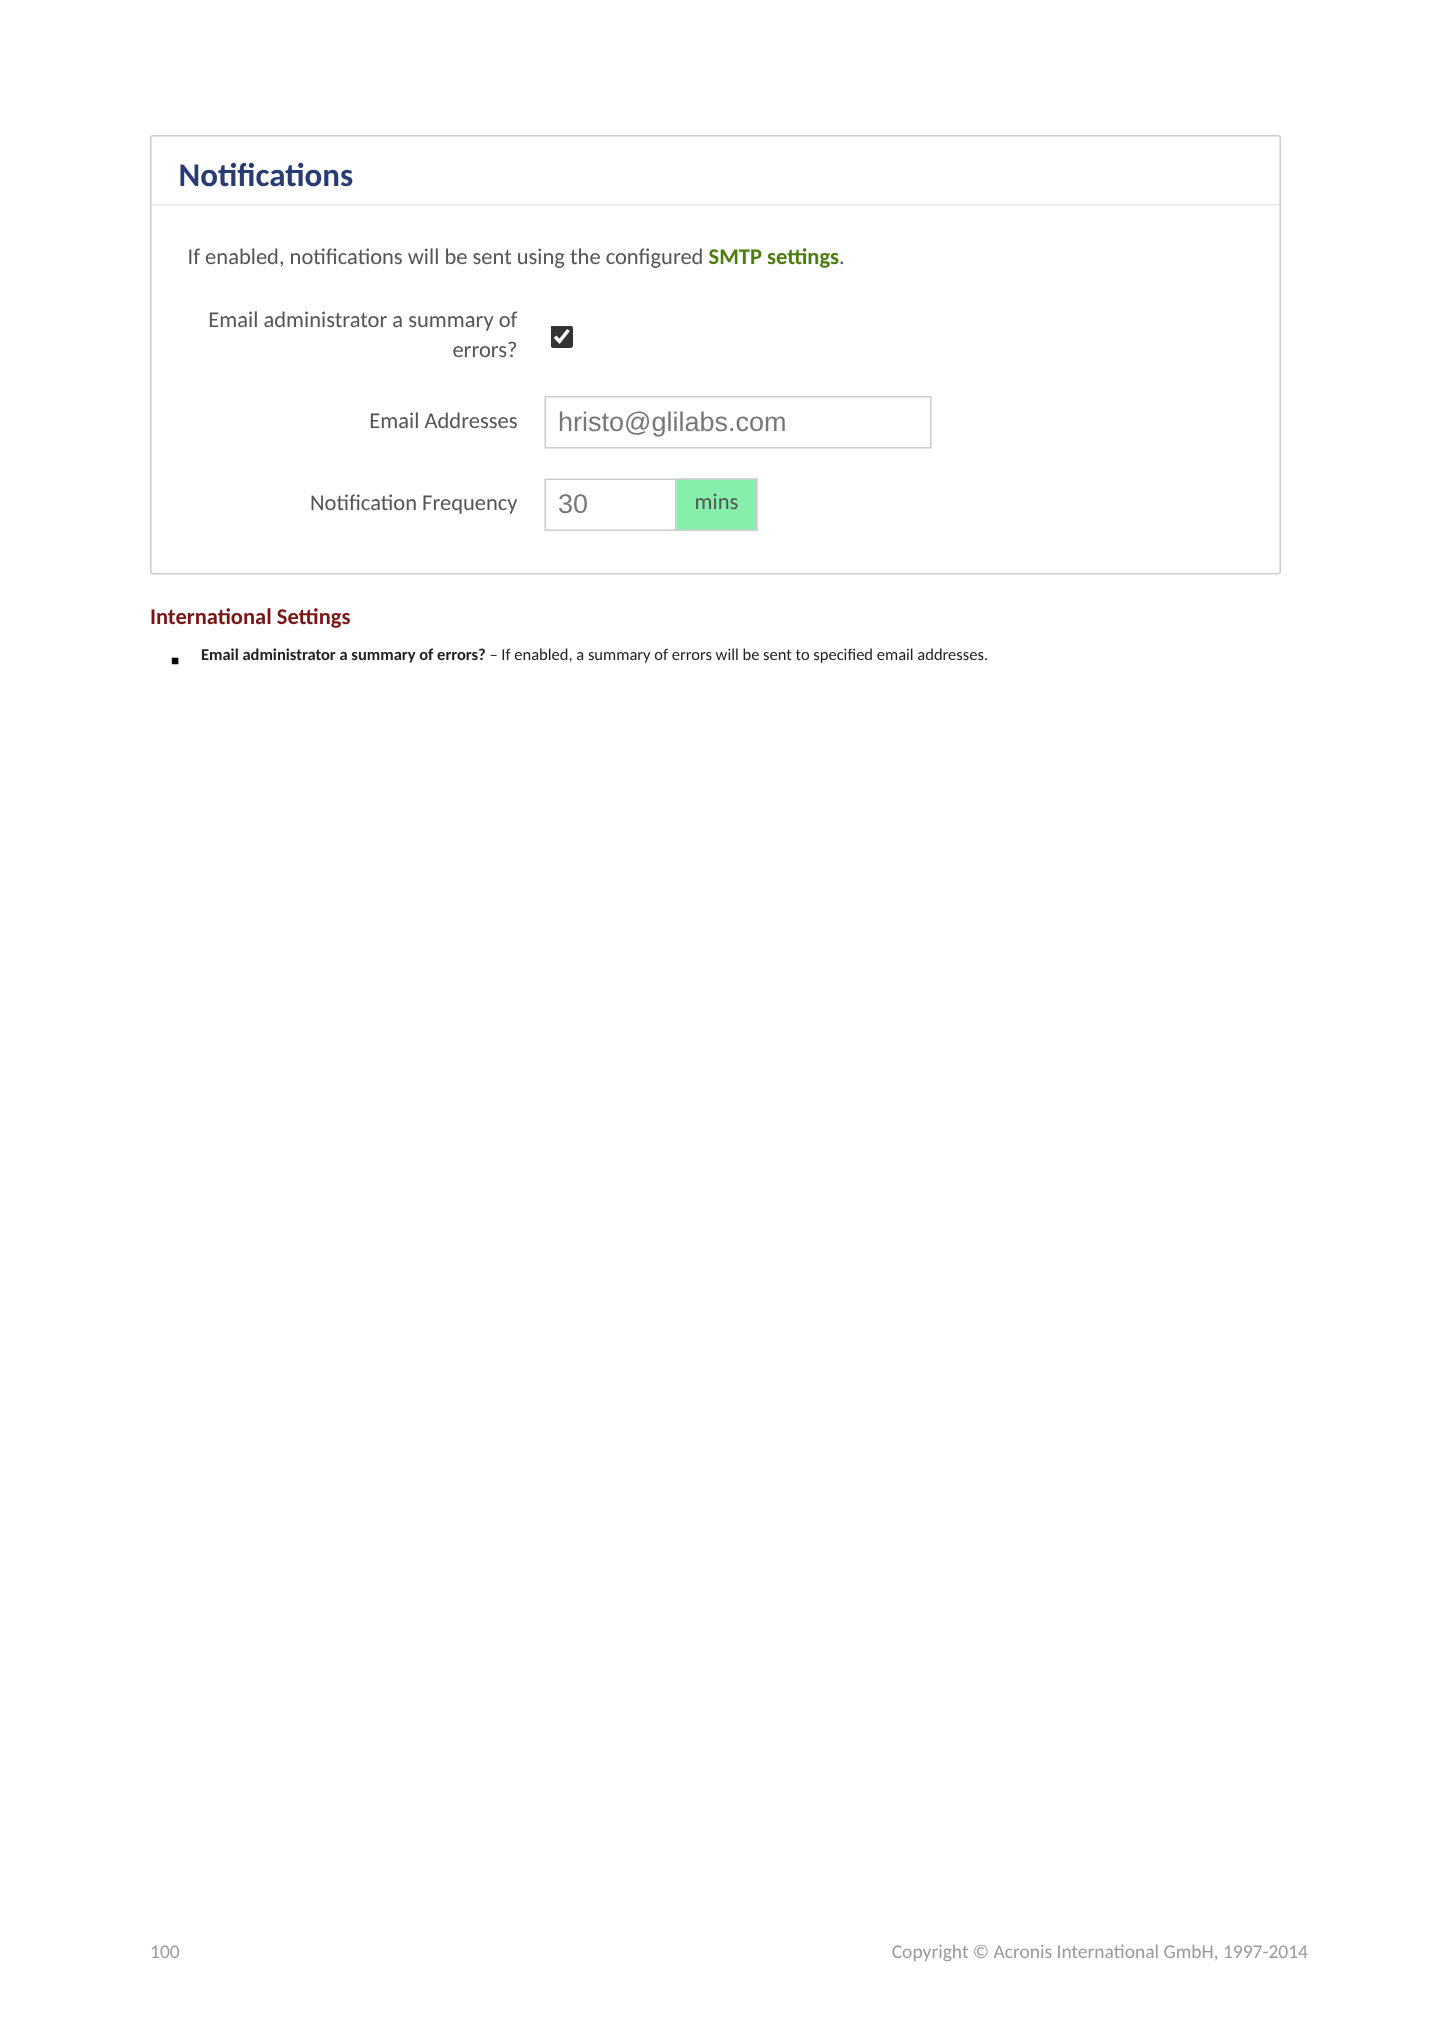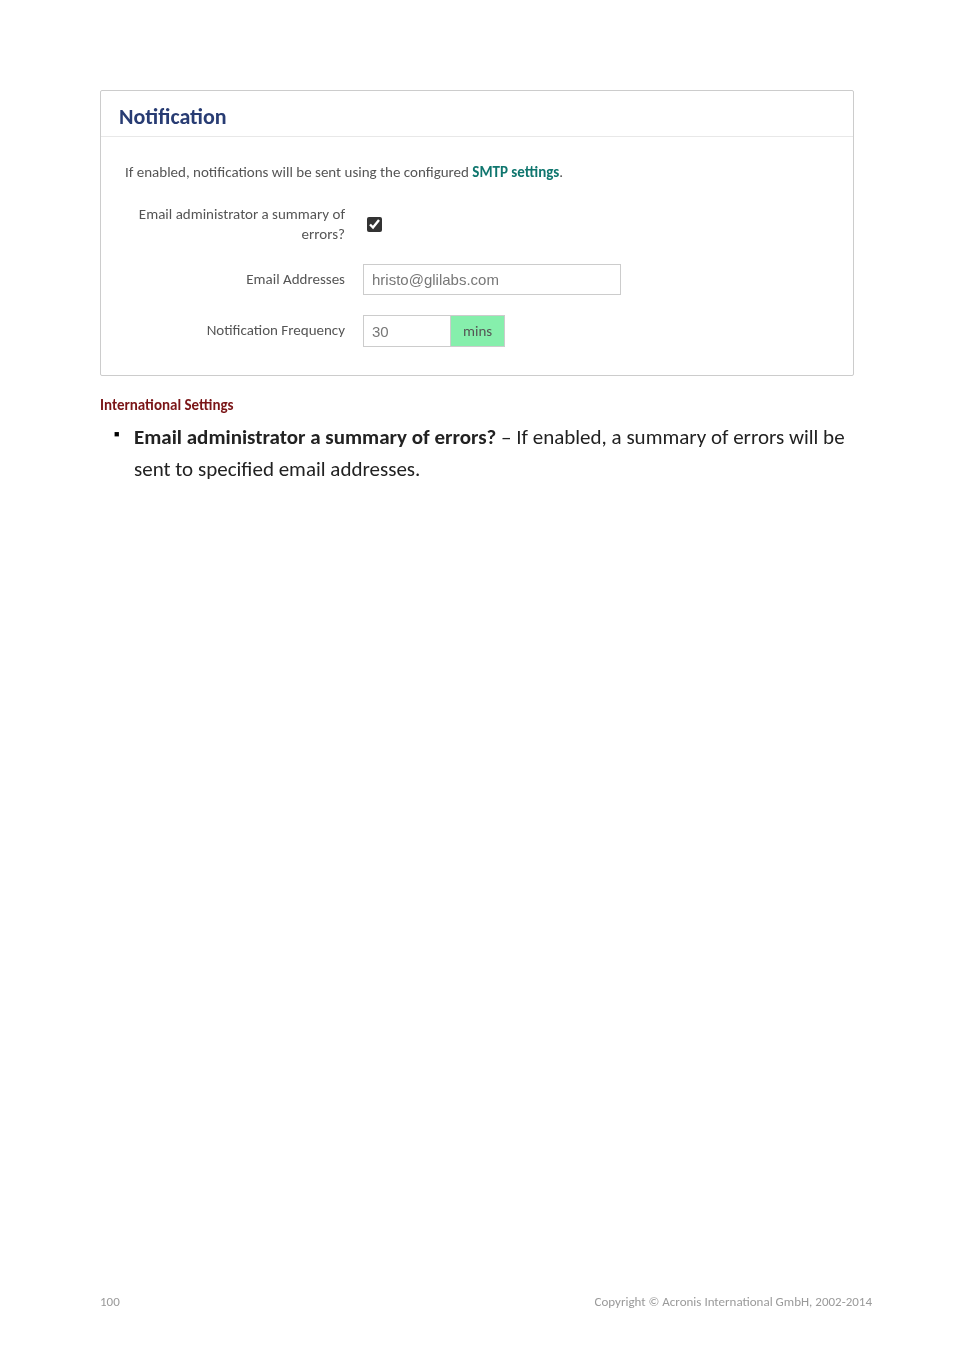--- a/index.html
+++ b/index.html
@@ -37,21 +37,21 @@
     padding: 8px 0 18px 0;
     color: #555;
   }
 
   .info-row {
     padding: 18px 24px 14px 24px;
     font-size: 15px;
     color: #555;
   }
   .info-row .smtp-link {
-    color: #0f766e;
+    color: #4d7c0f;
     font-weight: 700;
   }
 
   .form-row {
     display: flex;
     align-items: center;
     padding: 10px 24px;
   }
   .form-label {
     width: 220px;
@@ -70,21 +70,21 @@
     align-items: center;
   }
   input[type="checkbox"] {
     width: 15px;
     height: 15px;
     accent-color: #333;
   }
   .text-input {
     border: 1px solid #ccc;
     padding: 6px 8px;
-    font-size: 15px;
+    font-size: 18px;
     color: #777;
     background: #fff;
   }
   .text-input.wide { width: 240px; }
   .text-input.narrow { width: 70px; text-align: left; }
   .input-suffix {
     border: 1px solid #ccc;
     border-left: none;
     background: #86efac;
     color: #555;
@@ -99,21 +99,21 @@
   
   .doc-section-title {
     color: #7a1517;
     font-weight: 700;
     font-size: 15px;
     margin: 14px 0 8px 0;
   }
   ul.doc-list {
     margin: 0;
     padding-left: 34px;
-    font-size: 21px;
+    font-size: 11px;
     line-height: 1.5;
     color: #222;
   }
   ul.doc-list ul {
     padding-left: 36px;
     margin-top: 4px;
   }
   ul.doc-list li {
     list-style: none;
     position: relative;
@@ -144,21 +144,21 @@
     color: #9a9a9a;
   }
 </style>
 </head>
 <body>
 
 <div class="page">
 
   <div class="panel">
     <div class="panel-header">
-      <h2 class="panel-title">Notification</h2>
+      <h2 class="panel-title">Notifications</h2>
     </div>
     <div class="panel-body">
 
       <div class="info-row">
         <span>If enabled, notifications will be sent using the configured </span>
         <a class="smtp-link">SMTP settings</a><span>.</span>
       </div>
 
       <div class="form-row">
         <div class="form-label">Email administrator a summary of errors?</div>
@@ -194,16 +194,16 @@
   <ul class="doc-list">
     <li>
       <b>Email administrator a summary of errors?</b><span> – If enabled, a summary of errors will be sent to specified email addresses.</span>
       <ul>
       </ul>
     </li>
   </ul>
 
   <div class="footer">
     <span>100</span>
-    <span>Copyright © Acronis International GmbH, 2002-2014</span>
+    <span>Copyright © Acronis International GmbH, 1997-2014</span>
   </div>
 
 </div>
 
 </body></html>

